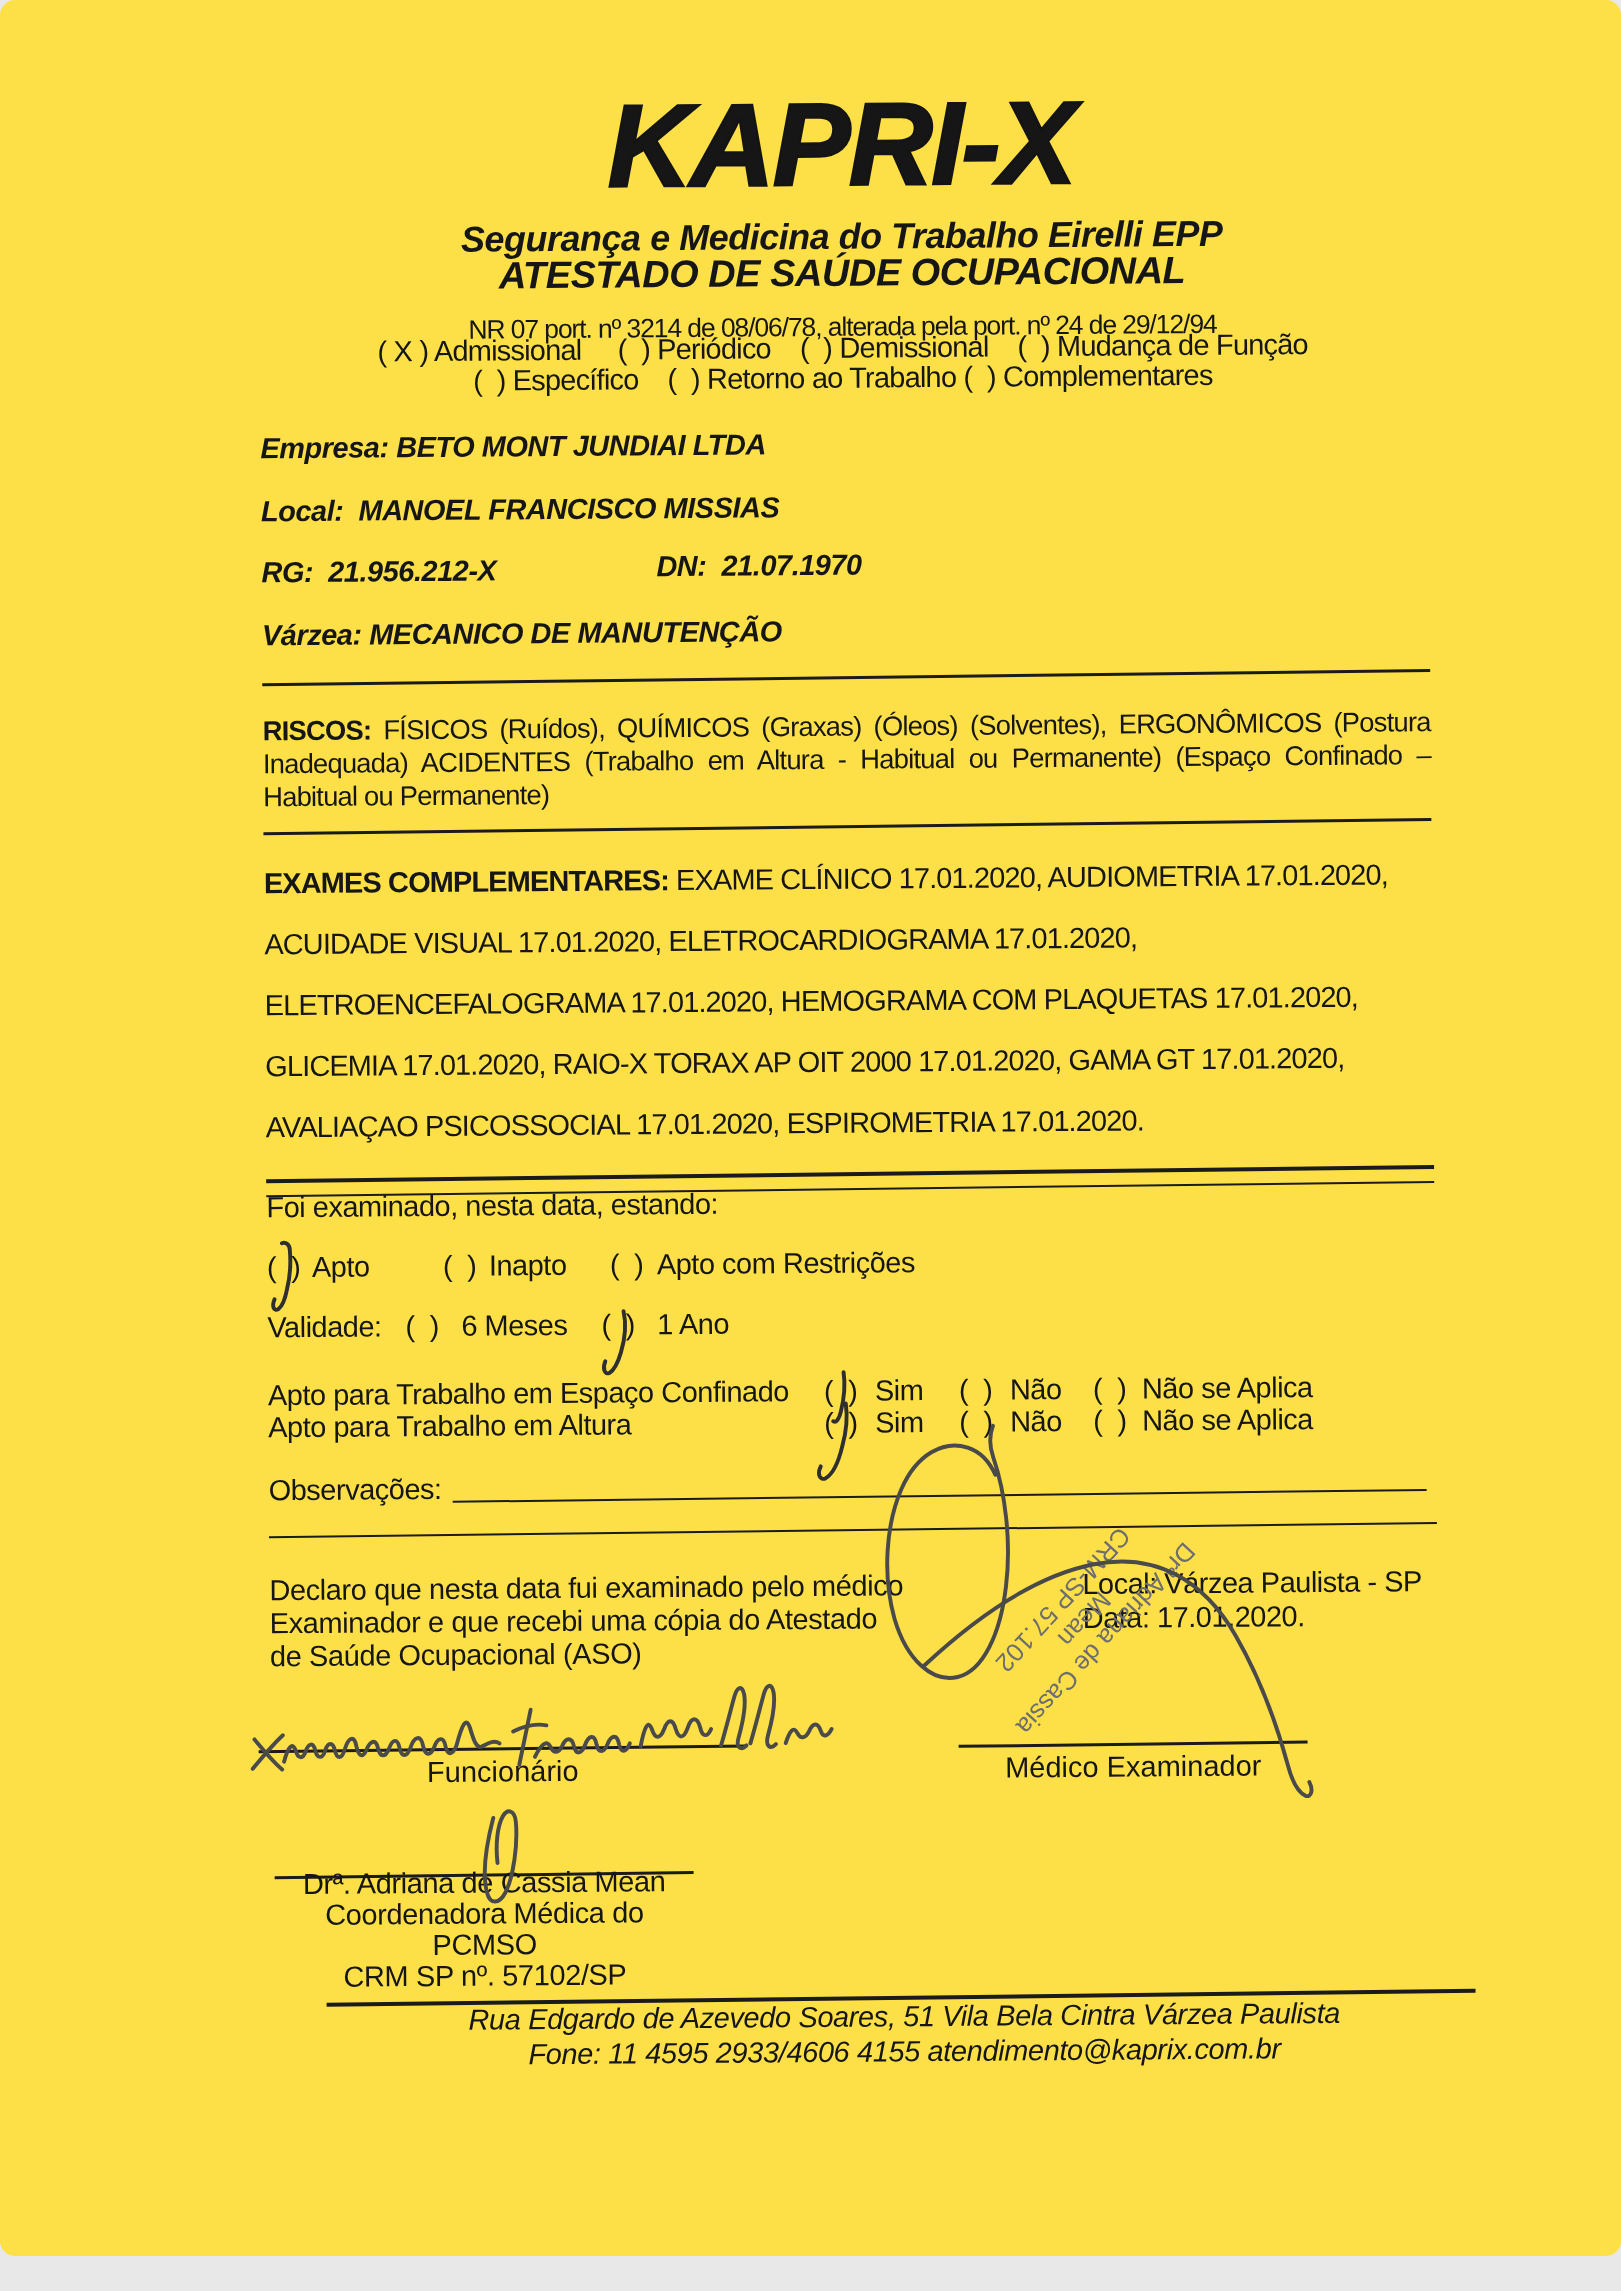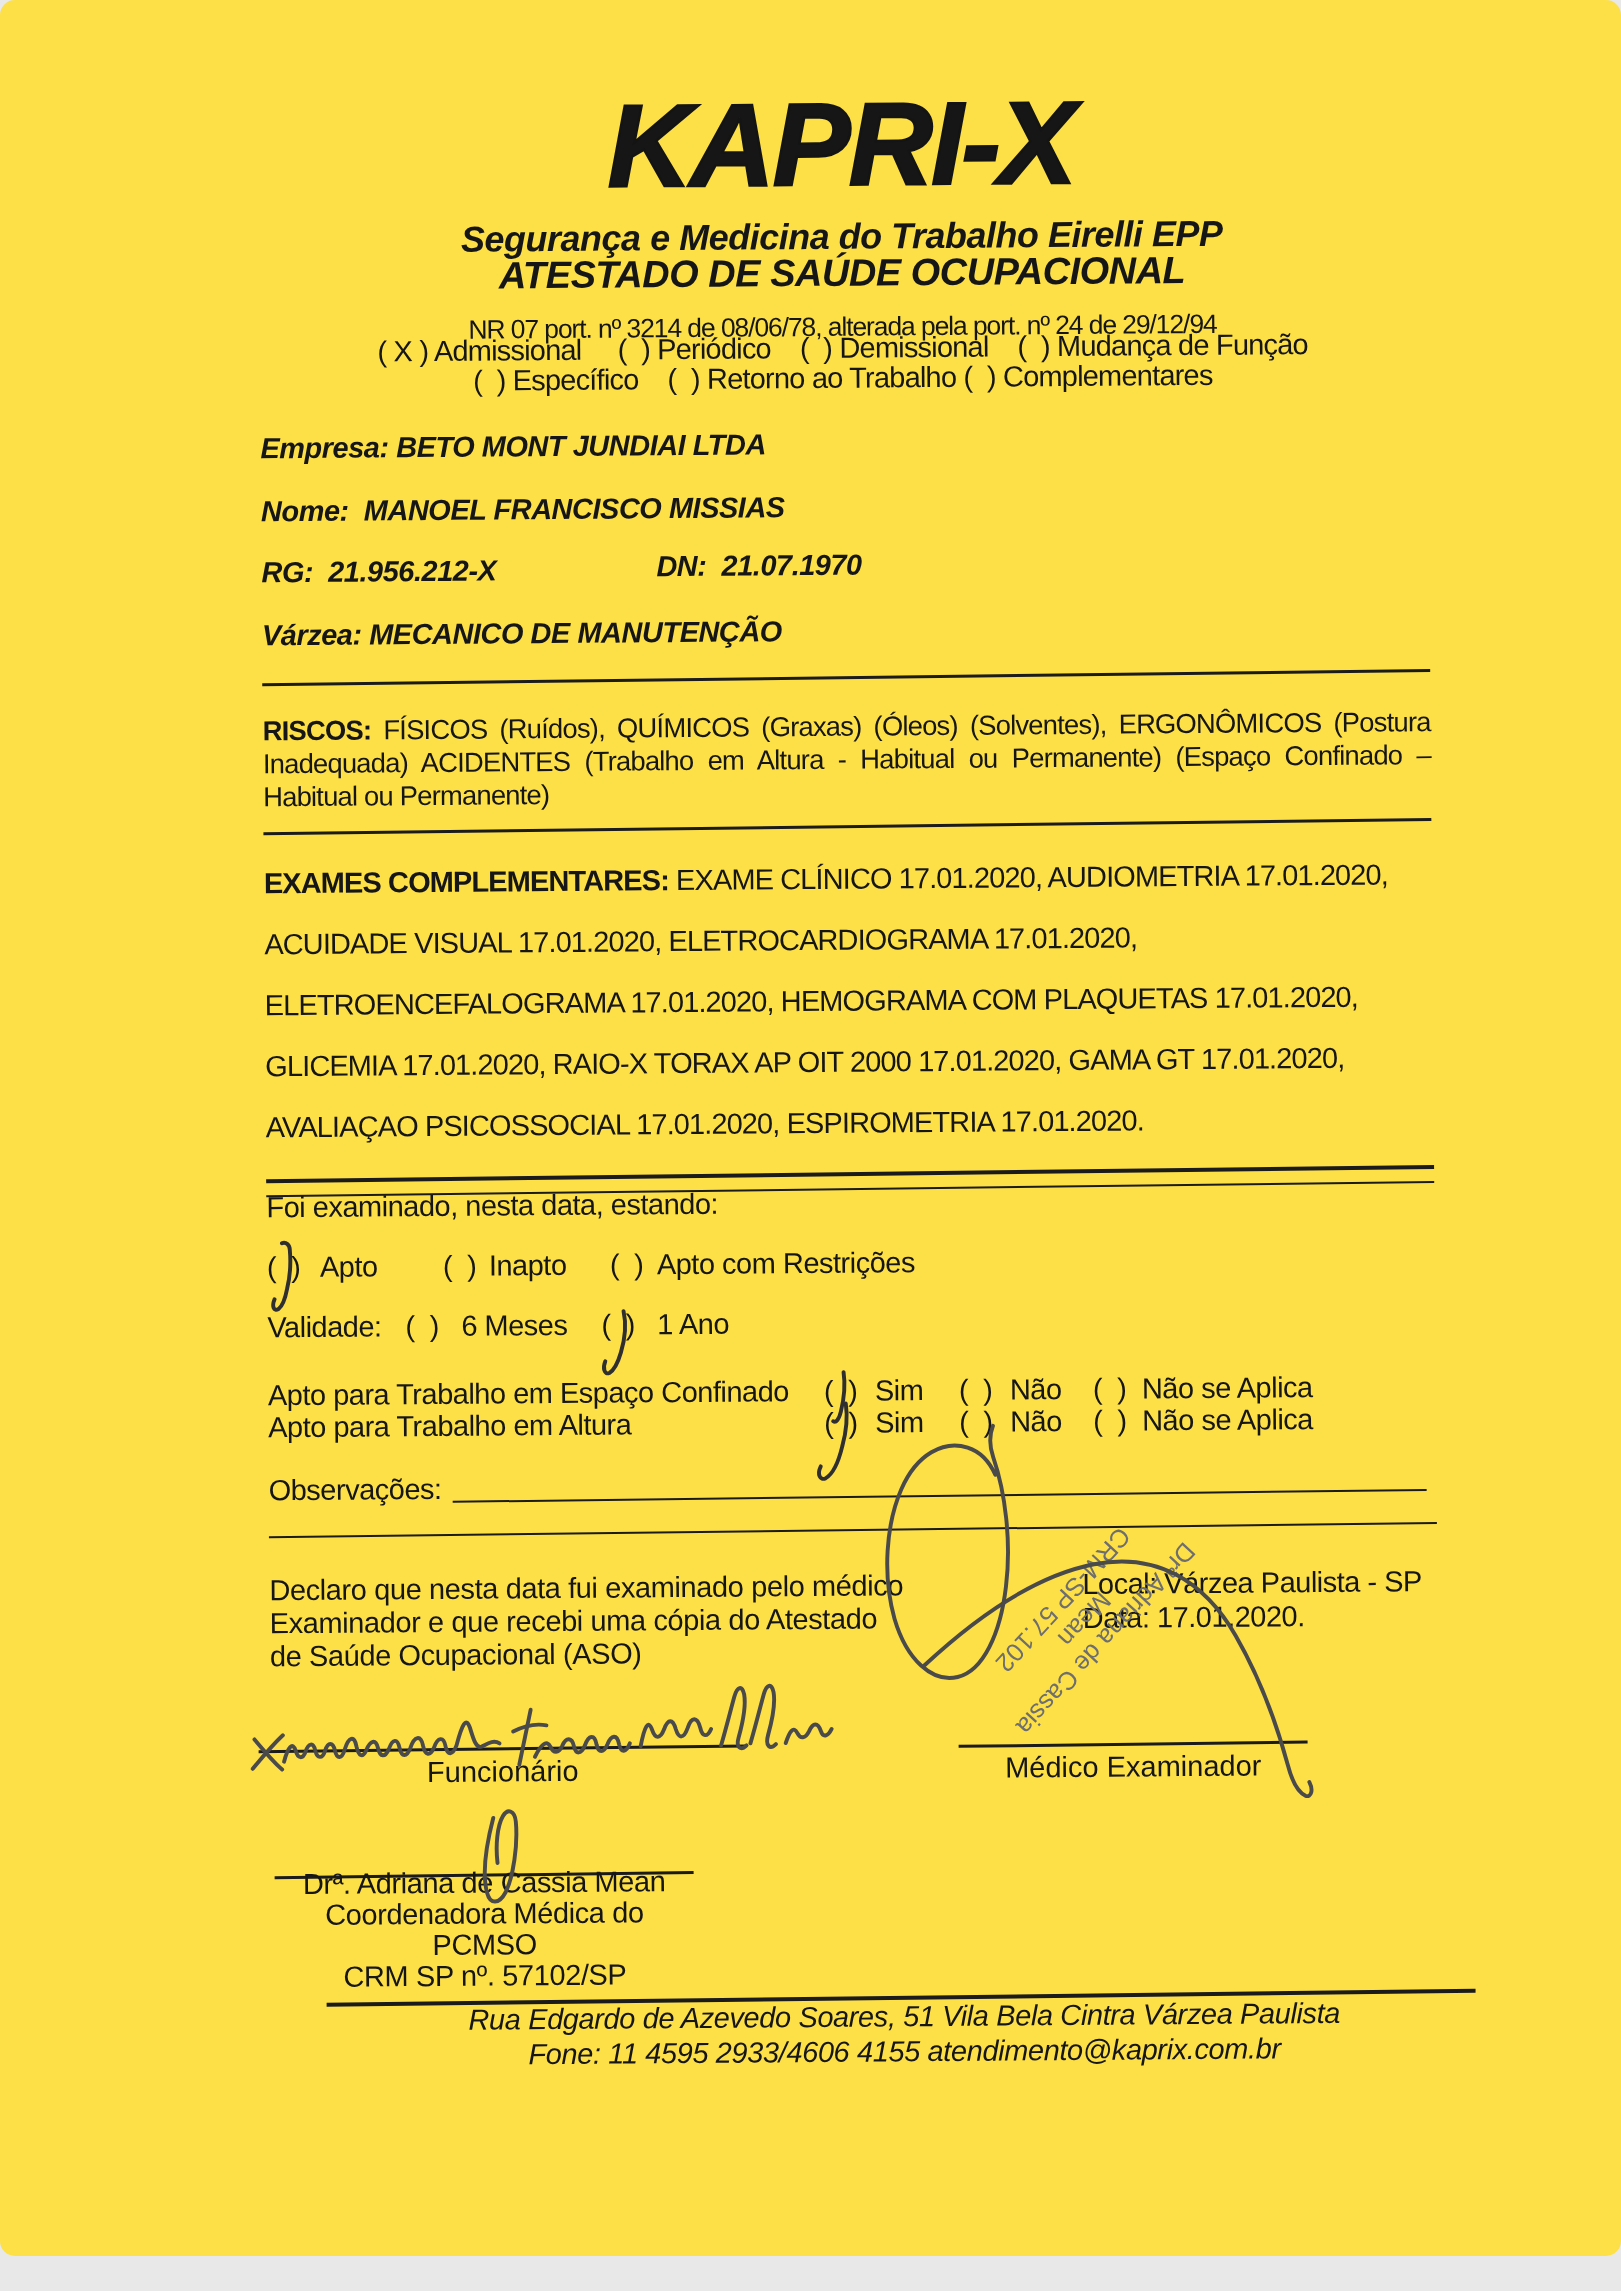--- a/index.html
+++ b/index.html
@@ -45,21 +45,21 @@
   <div class="header">
     <div class="logo">KAPRI-X</div>
     <div class="sub1 bi">Segurança e Medicina do Trabalho Eirelli EPP</div>
     <div class="sub2 bi">ATESTADO DE SAÚDE OCUPACIONAL</div>
     <div class="nr">NR 07 port. nº 3214 de 08/06/78, alterada pela port. nº 24 de 29/12/94</div>
     <div class="types1">( X ) Admissional     (  ) Periódico    (  ) Demissional    (  ) Mudança de Função</div>
     <div class="types2">(  ) Específico    (  ) Retorno ao Trabalho (  ) Complementares</div>
   </div>
 
   <div class="t bi" style="left:265px;top:428px;"><span>Empresa:</span> <span>BETO MONT JUNDIAI LTDA</span></div>
-  <div class="t bi" style="left:265px;top:491px;"><span>Nome:</span> <span> MANOEL FRANCISCO MISSIAS</span></div>
+  <div class="t bi" style="left:265px;top:491px;"><span>Local:</span> <span> MANOEL FRANCISCO MISSIAS</span></div>
   <div class="t bi" style="left:265px;top:552px;"><span>RG:</span> <span> 21.956.212-X</span></div>
   <div class="t bi" style="left:660px;top:549px;"><span>DN:</span> <span> 21.07.1970</span></div>
   <div class="t bi" style="left:265px;top:615px;"><span>Várzea:</span> <span>MECANICO DE MANUTENÇÃO</span></div>
 
   <div class="hline" style="left:265px;top:679px;width:1168px;"></div>
 
   <div class="para riscos">
     <div class="jline"><span class="b">RISCOS:</span> <span>FÍSICOS (Ruídos), QUÍMICOS (Graxas) (Óleos) (Solventes), ERGONÔMICOS (Postura</span></div>
     <div class="jline">Inadequada) ACIDENTES (Trabalho em Altura - Habitual ou Permanente) (Espaço Confinado –</div>
     <div>Habitual ou Permanente)</div>
@@ -74,21 +74,21 @@
     <div>GLICEMIA 17.01.2020, RAIO-X TORAX AP OIT 2000 17.01.2020, GAMA GT 17.01.2020,</div>
     <div>AVALIAÇAO PSICOSSOCIAL 17.01.2020, ESPIROMETRIA 17.01.2020.</div>
   </div>
 
   <div class="hline" style="left:265px;top:1175px;width:1168px;height:3.9px;"></div>
   <div class="hline" style="left:265px;top:1191px;width:1168px;height:2px;"></div>
 
   <div class="t" style="left:265px;top:1187px;">Foi examinado, nesta data, estando:</div>
 
   <div class="t" style="left:265px;top:1247px;">(  )</div>
-  <div class="t" style="left:318px;top:1247px;">Apto</div>
+  <div class="t" style="left:310px;top:1247px;">Apto</div>
   <div class="t" style="left:441px;top:1247px;">(  )</div>
   <div class="t" style="left:487px;top:1247px;">Inapto</div>
   <div class="t" style="left:608px;top:1247px;">(  )</div>
   <div class="t" style="left:655px;top:1247px;">Apto com Restrições</div>
 
   <div class="t" style="left:265px;top:1307px;">Validade:</div>
   <div class="t" style="left:403px;top:1307px;">(  )</div>
   <div class="t" style="left:459px;top:1307px;">6 Meses</div>
   <div class="t" style="left:599px;top:1307px;">(  )</div>
   <div class="t" style="left:655px;top:1307px;">1 Ano</div>

